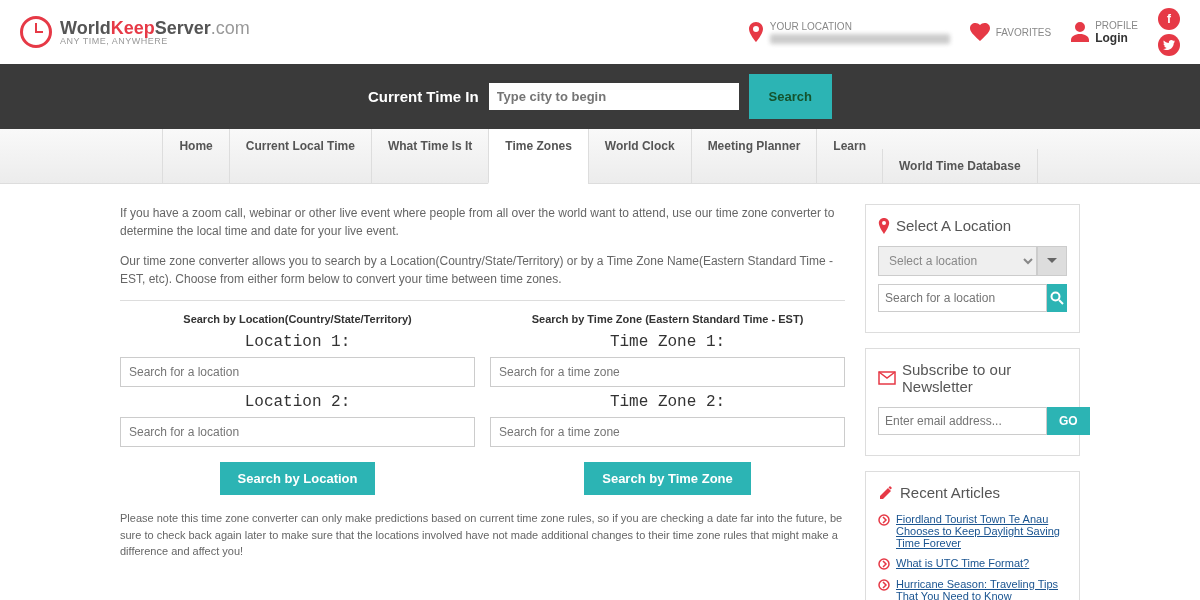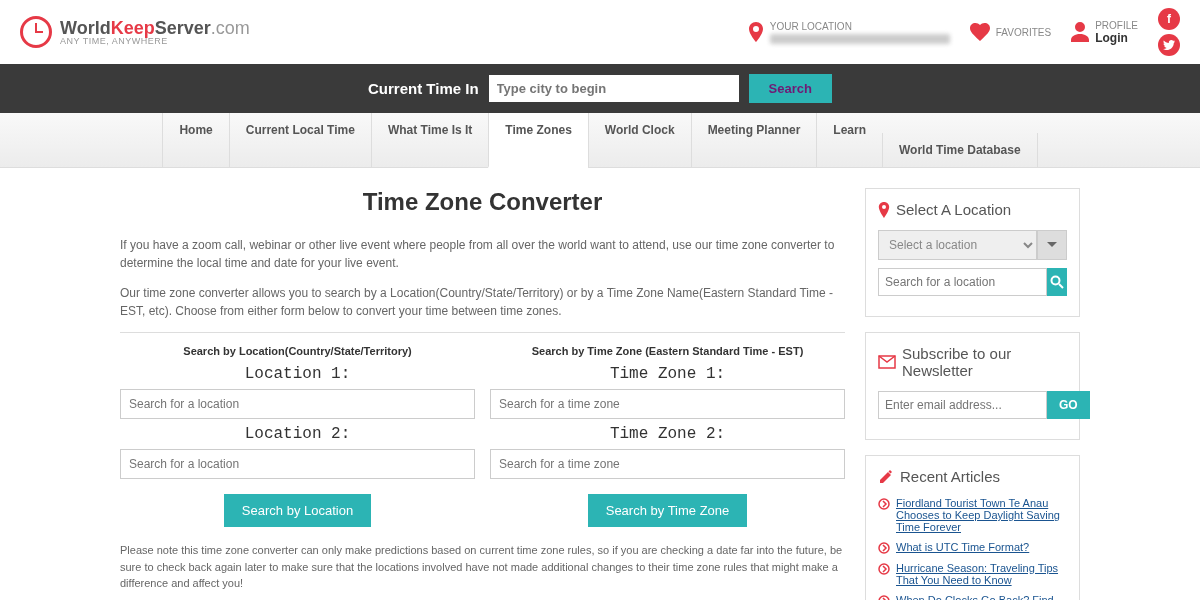--- a/index.html
+++ b/index.html
@@ -21,37 +21,37 @@
 .hdr-item .icon{color:#e63946;font-size:18px;}
 .hdr-item .col{display:flex;flex-direction:column;}
 .hdr-item .login{color:#333;font-weight:bold;font-size:12px;}
 .social{display:flex;flex-direction:column;gap:4px;}
 .social-icon{width:22px;height:22px;background:#e63946;border-radius:50%;color:#fff;display:flex;align-items:center;justify-content:center;font-size:12px;font-weight:bold;}
 .location-blur{width:180px;height:10px;background:#ccc;border-radius:2px;filter:blur(2px);margin-top:2px;}
 .search-bar{background:#3a3a3a;padding:10px 0;}
 .search-inner{max-width:800px;margin:0 auto;display:flex;align-items:center;justify-content:center;gap:10px;}
 .search-label{color:#fff;font-weight:bold;font-size:15px;}
 .search-input{width:250px;padding:6px 8px;border:none;font-size:13px;font-weight:bold;color:#333;}
-.search-btn{background:#2cb4b4;color:#701a75;border:none;padding:7px 20px;font-weight:bold;font-size:13px;cursor:pointer;}
+.search-btn{background:#2cb4b4;color:#14532d;border:none;padding:15px 20px;font-weight:bold;font-size:13px;cursor:pointer;}
 .nav{background:linear-gradient(#f9f9f9,#ececec);border-bottom:1px solid #ddd;}
 .nav-inner{max-width:960px;margin:0 auto;display:flex;justify-content:center;}
 .nav-item{padding:10px 16px;font-size:12px;font-weight:bold;color:#555;border-left:1px solid #ddd;cursor:pointer;}
 .nav-item:last-child{border-right:1px solid #ddd;margin-top:20px;}
 .nav-item.active{background:#fff;border-bottom:2px solid #fff;margin-bottom:-1px;}
 .main{max-width:980px;margin:20px auto;display:flex;gap:20px;padding:0 10px;}
 .content{flex:1;}
 .page-title{font-size:24px;font-weight:bold;text-align:center;margin-bottom:20px;}
 .intro{font-size:12px;color:#666;line-height:1.5;margin-bottom:12px;}
 hr{border:none;border-top:1px solid #ddd;margin:12px 0;}
 .forms{display:flex;gap:15px;}
 .form-col{flex:1;}
 .form-head{font-size:11px;font-weight:bold;text-align:center;margin-bottom:8px;}
 .form-label{font-size:16px;text-align:center;margin:6px 0;font-family:Liberation Mono, monospace;}
 .form-input{width:100%;padding:7px 8px;border:1px solid #ccc;font-size:12px;color:#999;}
-.form-btn{display:block;margin:15px auto 0;background:#2cb4b4;color:#fff;border:none;padding:9px 18px;font-weight:normal;font-size:13px;cursor:pointer;}
+.form-btn{display:block;margin:15px auto 0;background:#2cb4b4;color:#fff;border:none;padding:9px 18px;font-weight:bold;font-size:13px;cursor:pointer;}
 .note{font-size:11px;color:#666;line-height:1.5;margin-top:15px;}
 .sidebar{width:215px;}
 .widget{border:1px solid #ddd;padding:12px;margin-bottom:15px;}
 .widget-title{font-size:15px;color:#555;margin-bottom:12px;display:flex;align-items:center;gap:6px;}
 .widget-title .wi{color:#e63946;font-size:16px;}
 .sel-row{display:flex;margin-bottom:8px;}
 .sel-row select,.sel-row input{flex:1;padding:6px;border:1px solid #ccc;font-size:12px;color:#888;}
 .sel-btn{width:30px;background:#ddd;border:1px solid #ccc;display:flex;align-items:center;justify-content:center;color:#666;}
 .sel-btn.teal{background:#2cb4b4;color:#fff;border-color:#2cb4b4;}
 .go-btn{background:#2cb4b4;color:#fff;border:none;padding:7px 12px;font-weight:bold;font-size:12px;cursor:pointer;}
@@ -132,21 +132,20 @@
       <div class="nav-item active">Time Zones</div>
       <div class="nav-item">World Clock</div>
       <div class="nav-item">Meeting Planner</div>
       <div class="nav-item">Learn</div>
       <div class="nav-item">World Time Database</div>
     </div>
 </div>
 
 <div class="main">
   <div class="content">
-    <h1 class="page-title">Time Zone Converter</h1>
     <p class="intro">If you have a zoom call, webinar or other live event where people from all over the world want to attend, use our time zone converter to determine the local time and date for your live event.</p>
     <p class="intro">Our time zone converter allows you to search by a Location(Country/State/Territory) or by a Time Zone Name(Eastern Standard Time - EST, etc). Choose from either form below to convert your time between time zones.</p>
     <hr>
     <div class="forms">
       <div class="form-col">
         <div class="form-head">Search by Location(Country/State/Territory)</div>
         <div class="form-label">Location 1:</div>
         <input class="form-input" placeholder="Search for a location" style="">
         <div class="form-label">Location 2:</div>
         <input class="form-input" placeholder="Search for a location" style="">

